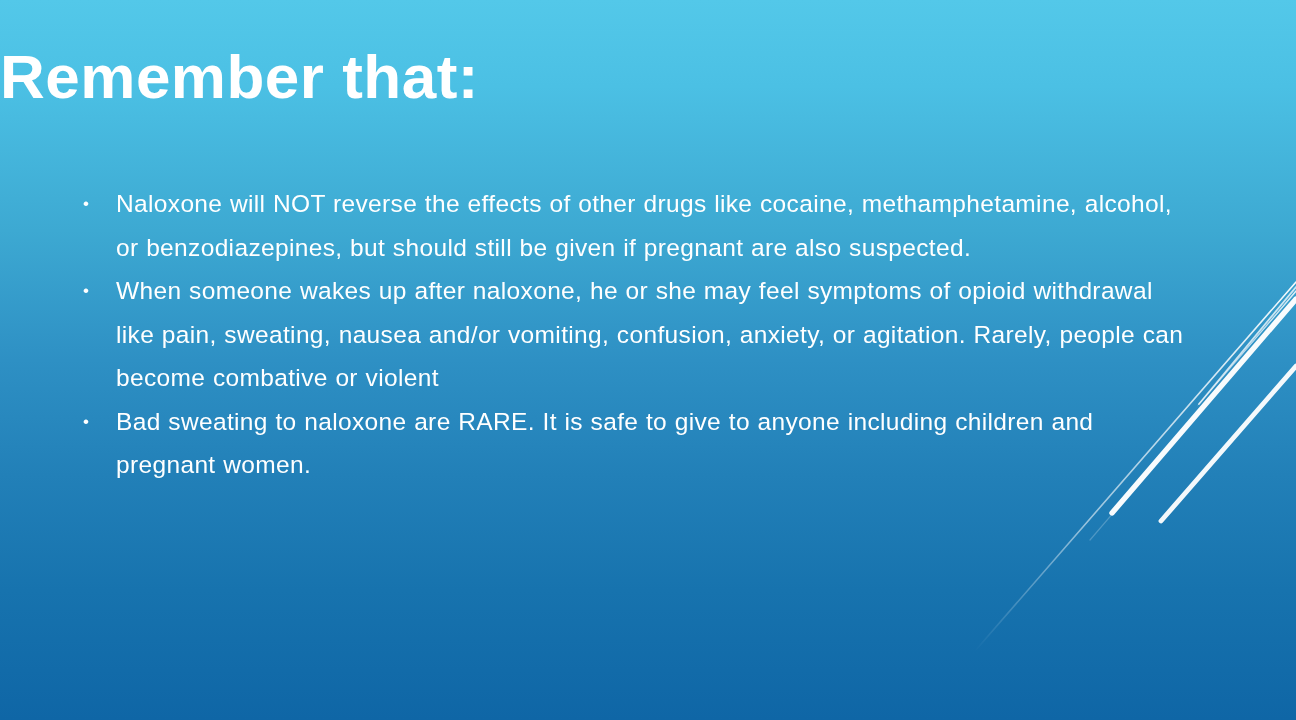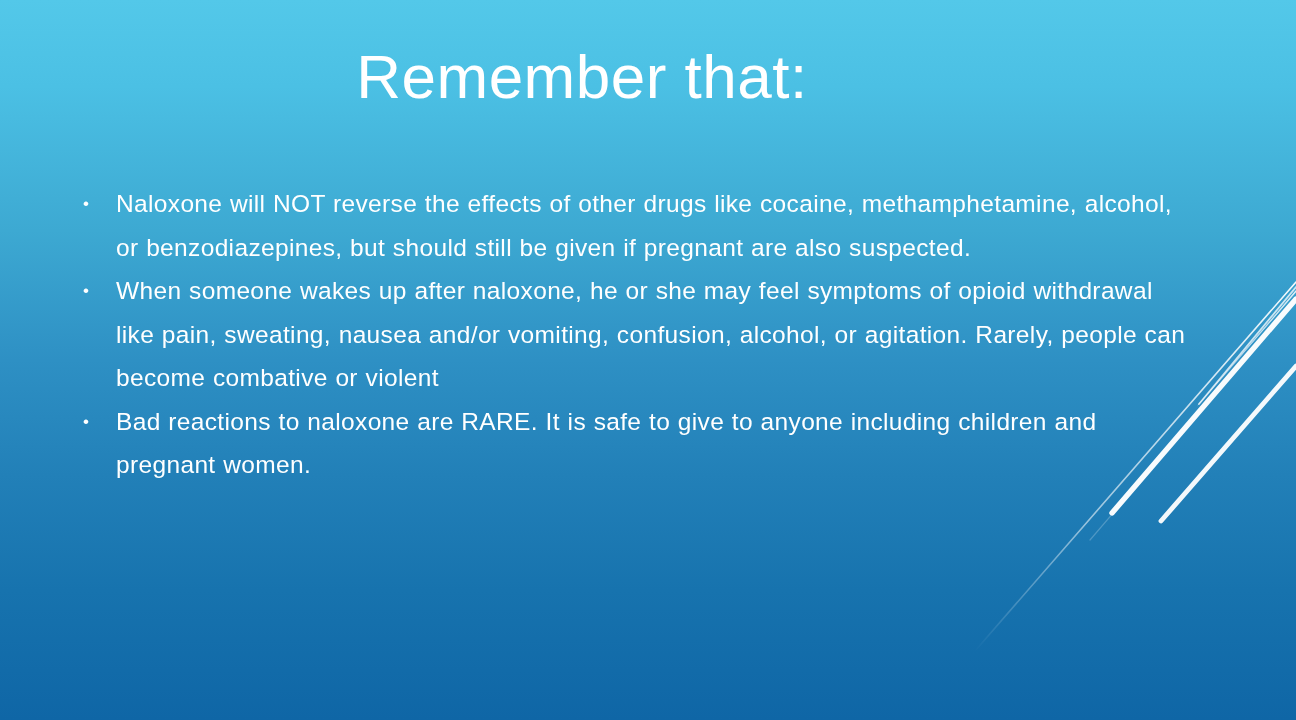--- a/index.html
+++ b/index.html
@@ -32,24 +32,23 @@
     width: 1296px; height: 720px;
     pointer-events: none;
   }
 
   
   .title {
     position: absolute;
     left: 0;
     top: 44px;
     width: 1164px;
-    text-align: center;
     color: #ffffff;
     font-size: 62px;
-    font-weight: normal;
+    font-weight: bold;
     letter-spacing: 0.5px;
     line-height: 1.05;
     white-space: nowrap;
   }
 
   
   .body {
     position: absolute;
     left: 78px;
     top: 182px;
@@ -119,23 +118,23 @@
 
   <div class="body">
 
     <div class="bullet-row">
       <span class="bullet-mark">•</span>
       <span class="bullet-text">Naloxone will NOT reverse the effects of other drugs like cocaine, methamphetamine, alcohol, or benzodiazepines, but should still be given if pregnant are also suspected.</span>
     </div>
 
     <div class="bullet-row">
       <span class="bullet-mark">•</span>
-      <span class="bullet-text">When someone wakes up after naloxone, he or she may feel symptoms of opioid withdrawal like pain, sweating, nausea and/or vomiting, confusion, alcohol, or agitation.  Rarely, people can become combative or violent</span>
+      <span class="bullet-text">When someone wakes up after naloxone, he or she may feel symptoms of opioid withdrawal like pain, sweating, nausea and/or vomiting, confusion, anxiety, or agitation.  Rarely, people can become combative or violent</span>
     </div>
 
     <div class="bullet-row">
       <span class="bullet-mark">•</span>
-      <span class="bullet-text">Bad reactions to naloxone are RARE.  It is safe to give to anyone including children and pregnant women.</span>
+      <span class="bullet-text">Bad sweating to naloxone are RARE.  It is safe to give to anyone including children and pregnant women.</span>
     </div>
 
   </div>
 
 </div>
 
 </body></html>

